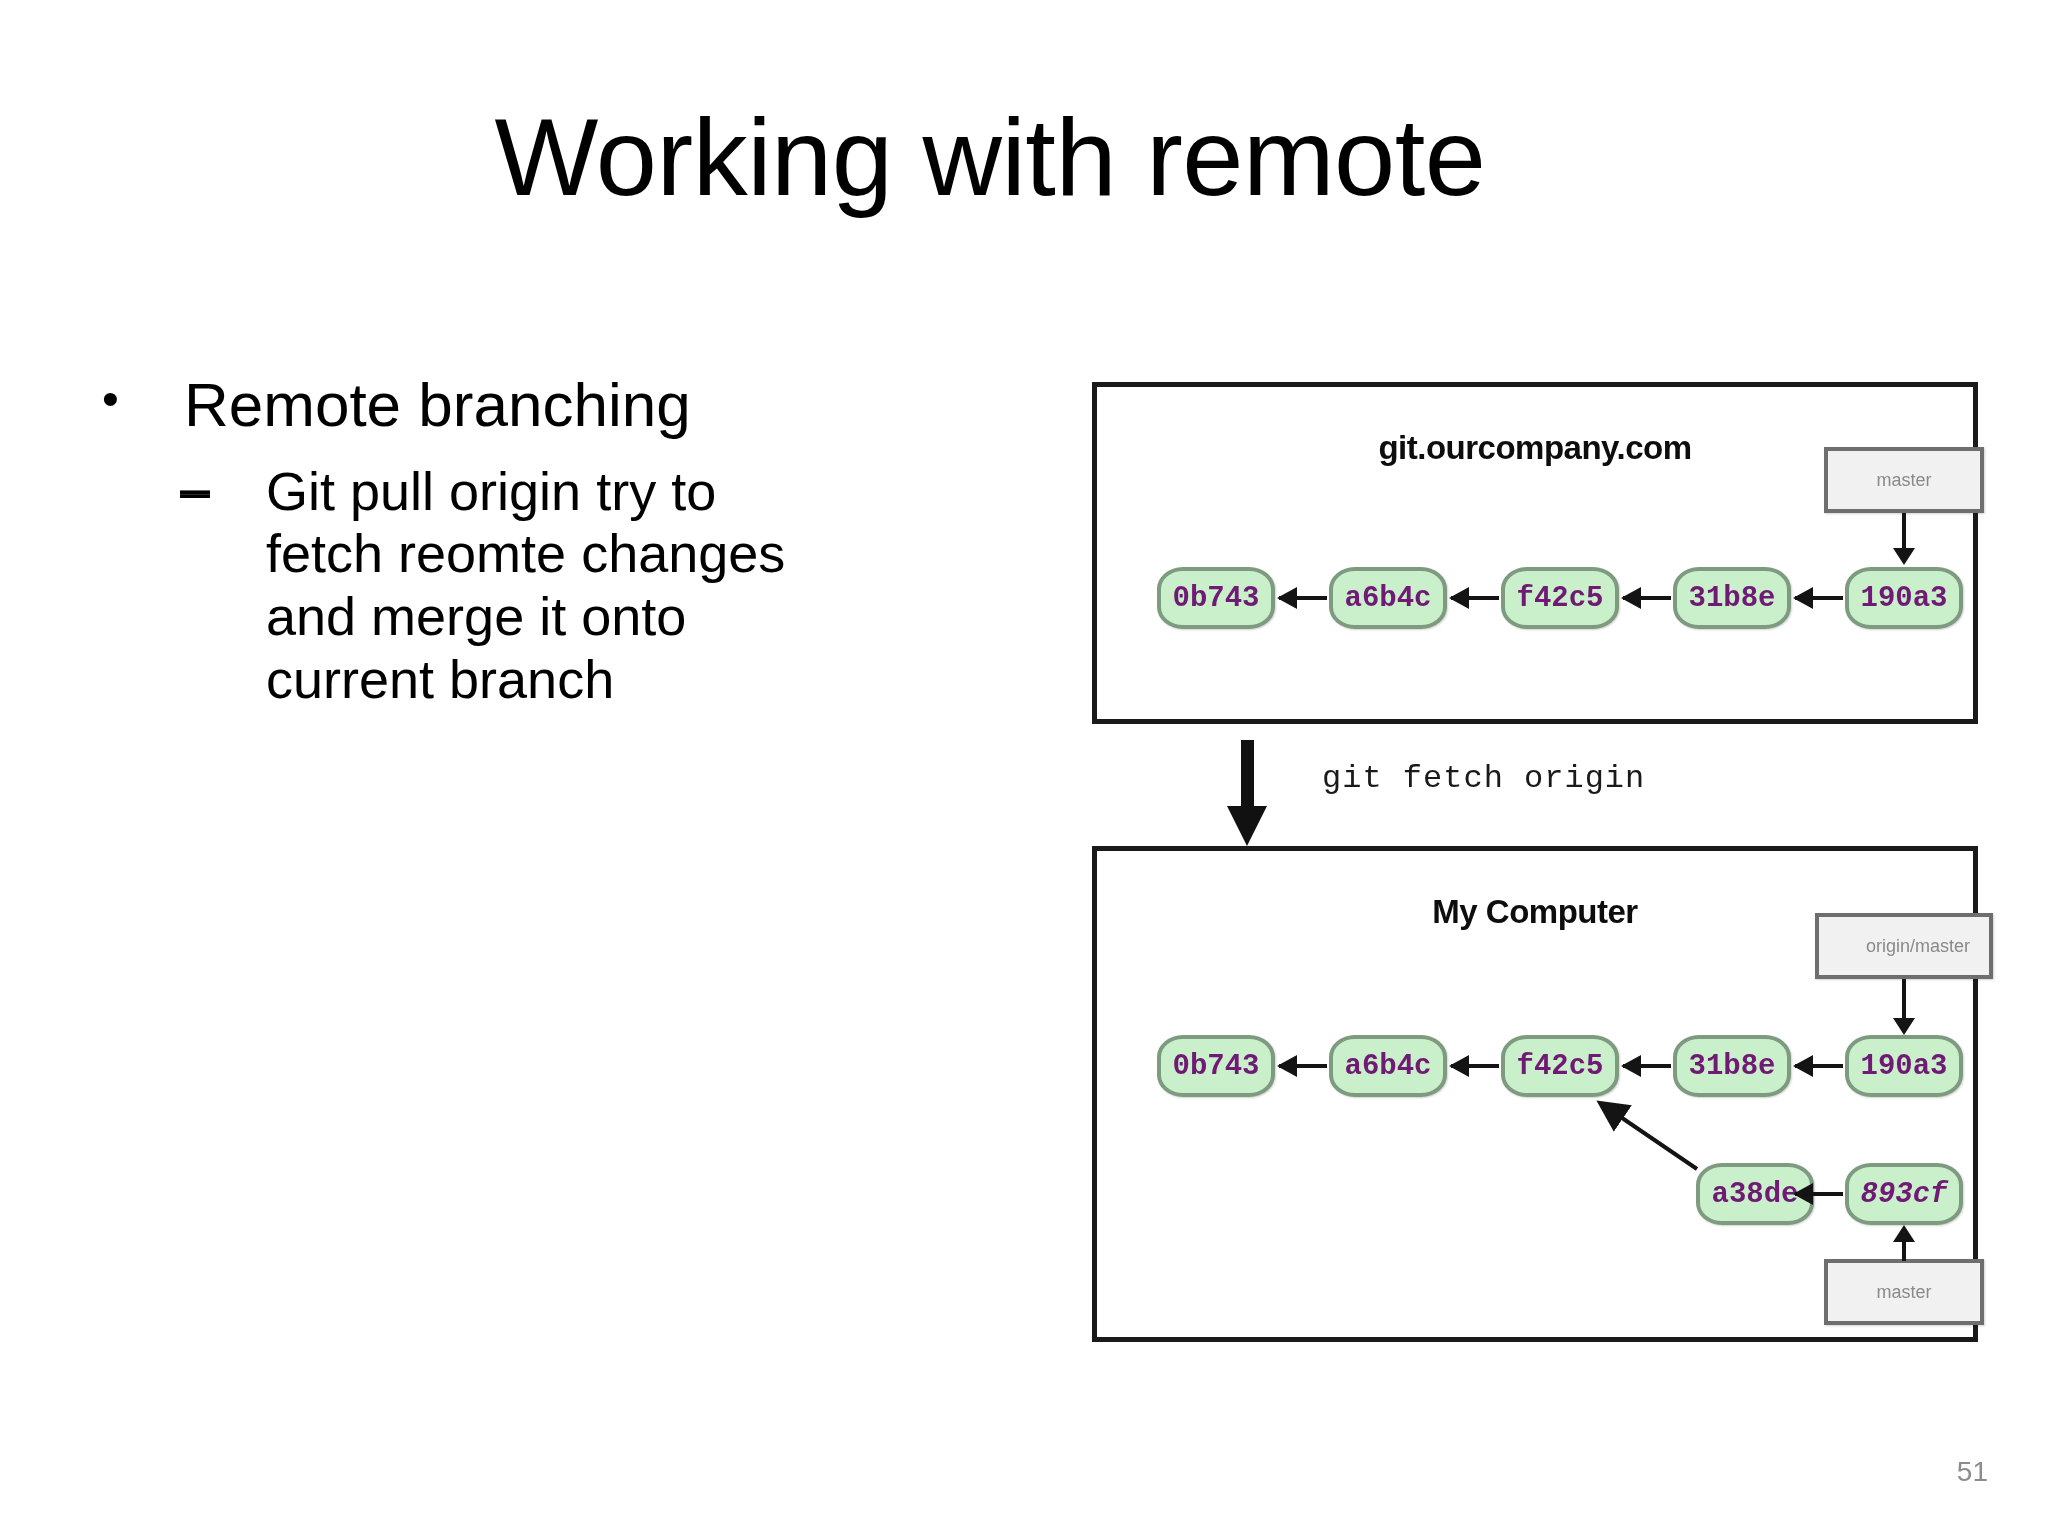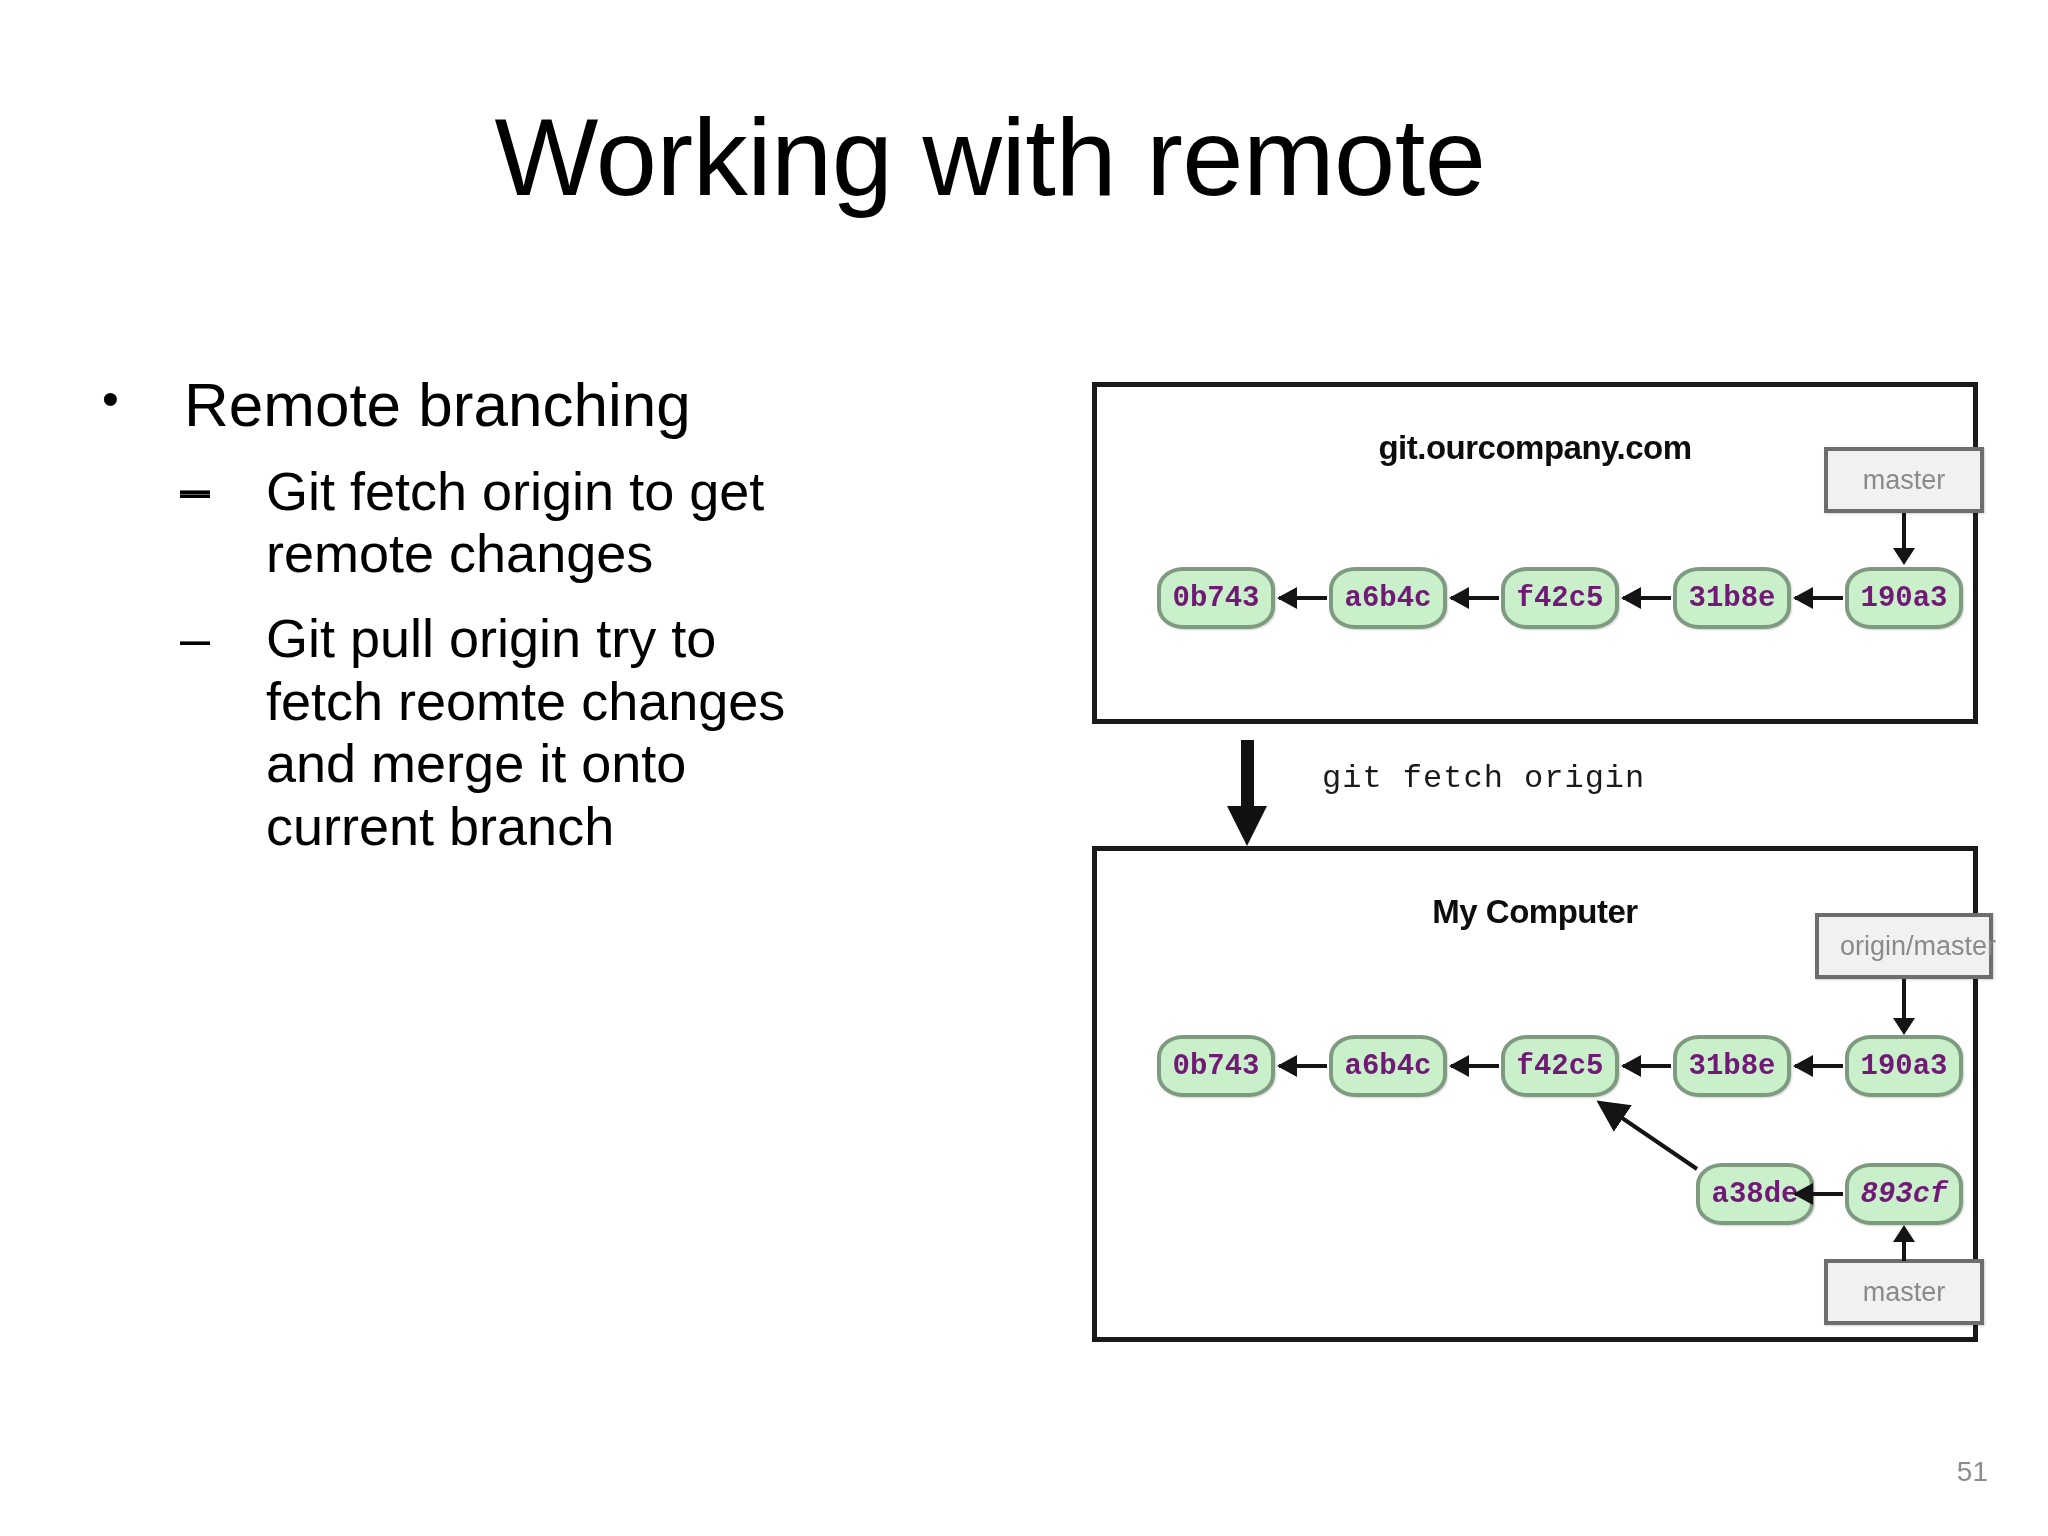--- a/index.html
+++ b/index.html
@@ -134,21 +134,21 @@
     position: absolute;
     width: 160px;
     height: 66px;
     box-sizing: border-box;
     background: #f1f1f1;
     border: 4px solid #6e6e6e;
     display: flex;
     align-items: center;
     justify-content: center;
     font-family: "Liberation Sans", sans-serif;
-    font-size: 27px;
+    font-size: 18px;
     color: #8a8a8a;
     box-shadow: 1px 1px 2px rgba(0,0,0,0.18);
   }
   .branch-label.wide { width: 178px; }
 
   
   .h-arrow {
     position: absolute;
     height: 4px;
     background: #141414;
@@ -237,21 +237,20 @@
     <span class="marker">•</span>
     <span>Remote branching</span>
   </div>
 
   <div class="lvl2">
     <span class="marker">–</span>
   </div>
 
   <div class="lvl2">
     <span class="marker">–</span>
-    <span>Git fetch origin to get remote changes</span>
   </div>
 
   <div class="lvl2">
     <span class="marker">–</span>
     <span>Git pull origin try to fetch reomte changes and merge it onto current branch</span>
   </div>
 
 </div>
 
 <div id="figure">

